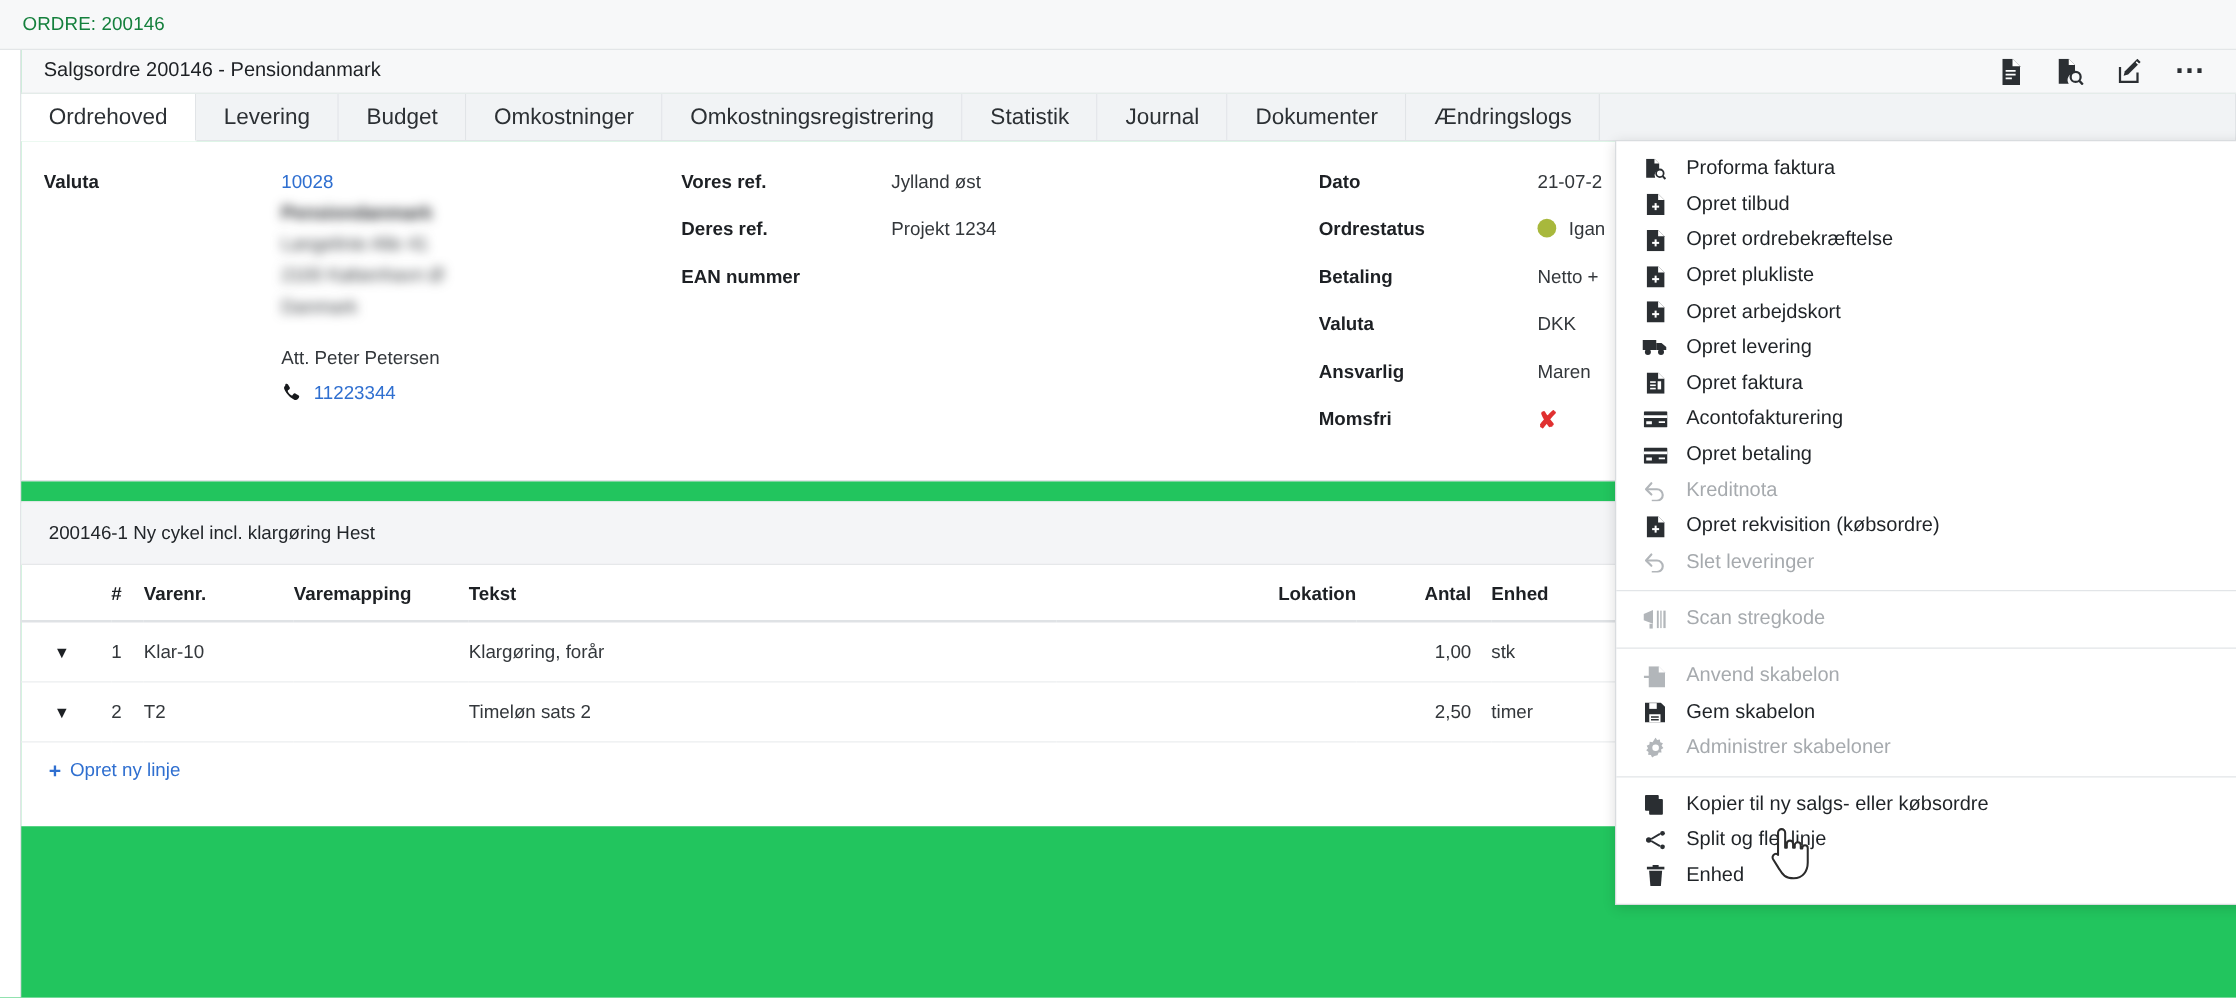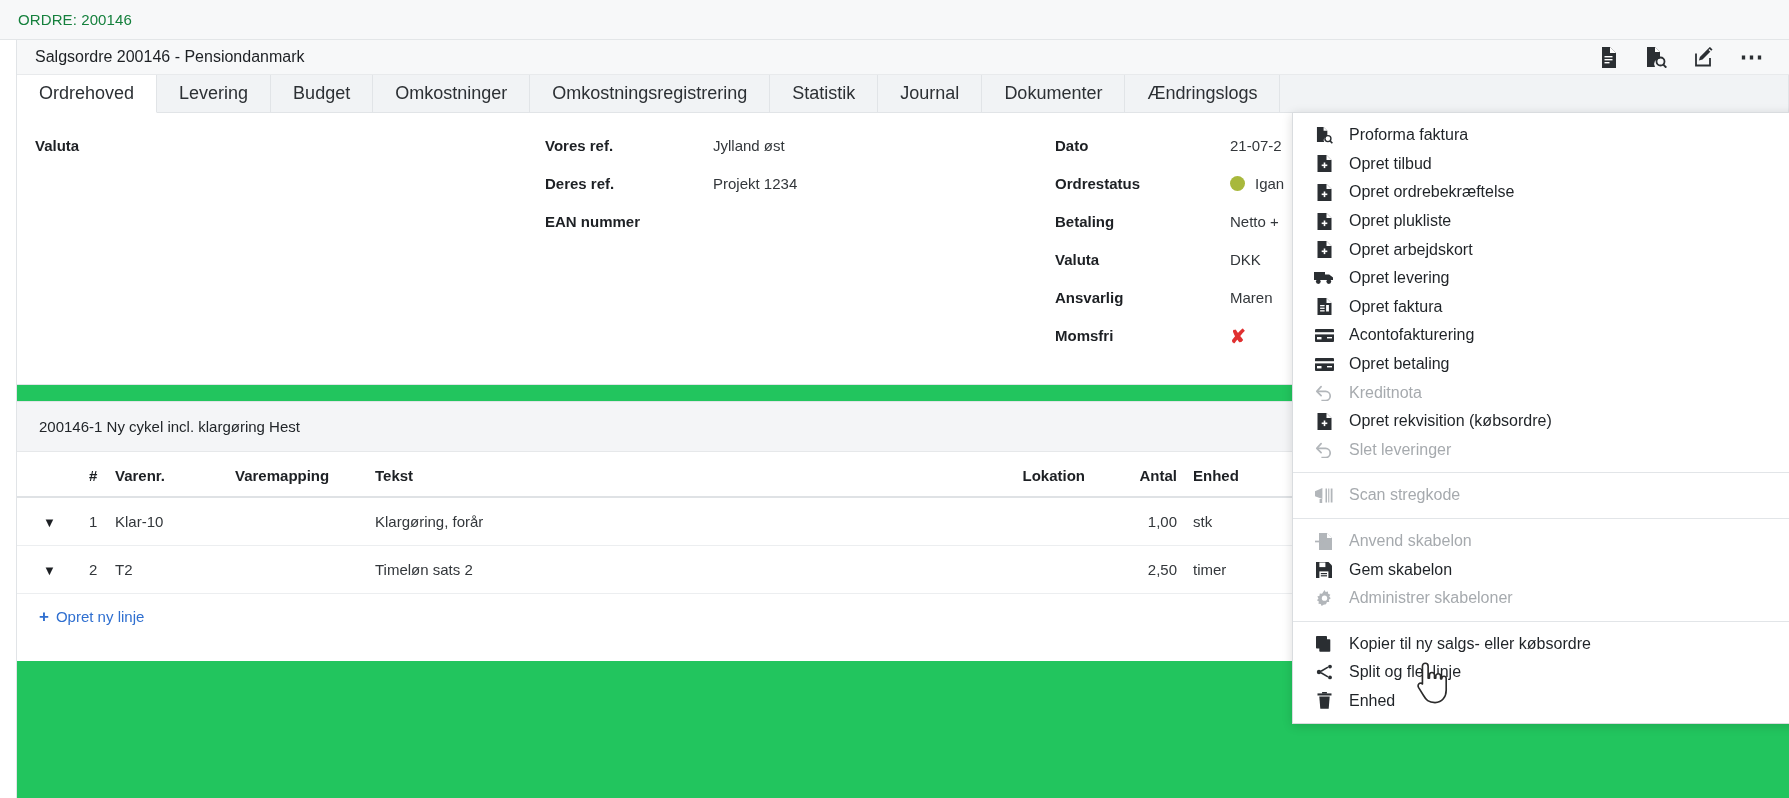--- a/index.html
+++ b/index.html
@@ -380,20 +380,36 @@
       </div>
     <div class="tab tab-filler"></div>
   </div>
 
   <div class="detail-card">
     <div class="detail-grid">
 
       <div class="col col-partner">
         <div class="row">
           <div class="lbl partner-lbl">Valuta</div>
+          <div class="partner-val">
+            <div class="val link">10028</div>
+            <div class="addr-line b">Pensiondanmark</div>
+            <div class="addr-line">Langelinie Alle 41</div>
+            <div class="addr-line">2100 København Ø</div>
+            <div class="addr-line">Danmark</div>
+            <div class="att">Att. Peter Petersen</div>
+            <div class="phone-row">
+              <span class="phone-ico">
+                <svg width="17" height="17" viewBox="0 0 17 17" fill="currentColor">
+                  <path d="M3.4 1.2c.7-.5 1.6-.3 2 .4l1.3 2.2c.4.6.2 1.4-.4 1.8l-.9.6c-.2.2-.3.5-.2.7.5 1.3 1.8 2.7 3.1 3.4.2.1.5 0 .7-.2l.7-.9c.4-.5 1.2-.7 1.8-.3l2.2 1.3c.7.4.9 1.3.4 2l-.8 1c-.6.8-1.7 1.1-2.6.7C7.3 12.5 4 9.1 2.4 5.2c-.4-.9-.1-2 .7-2.6z"></path>
+                </svg>
+              </span>
+              <span class="val link">11223344</span>
+            </div>
+          </div>
         </div>
       </div>
 
       <div class="col col-ref">
         <div class="row">
           <div class="lbl ref-lbl">Vores ref.</div>
           <div class="val">Jylland øst</div>
         </div>
         <div class="row">
           <div class="lbl ref-lbl">Deres ref.</div>

